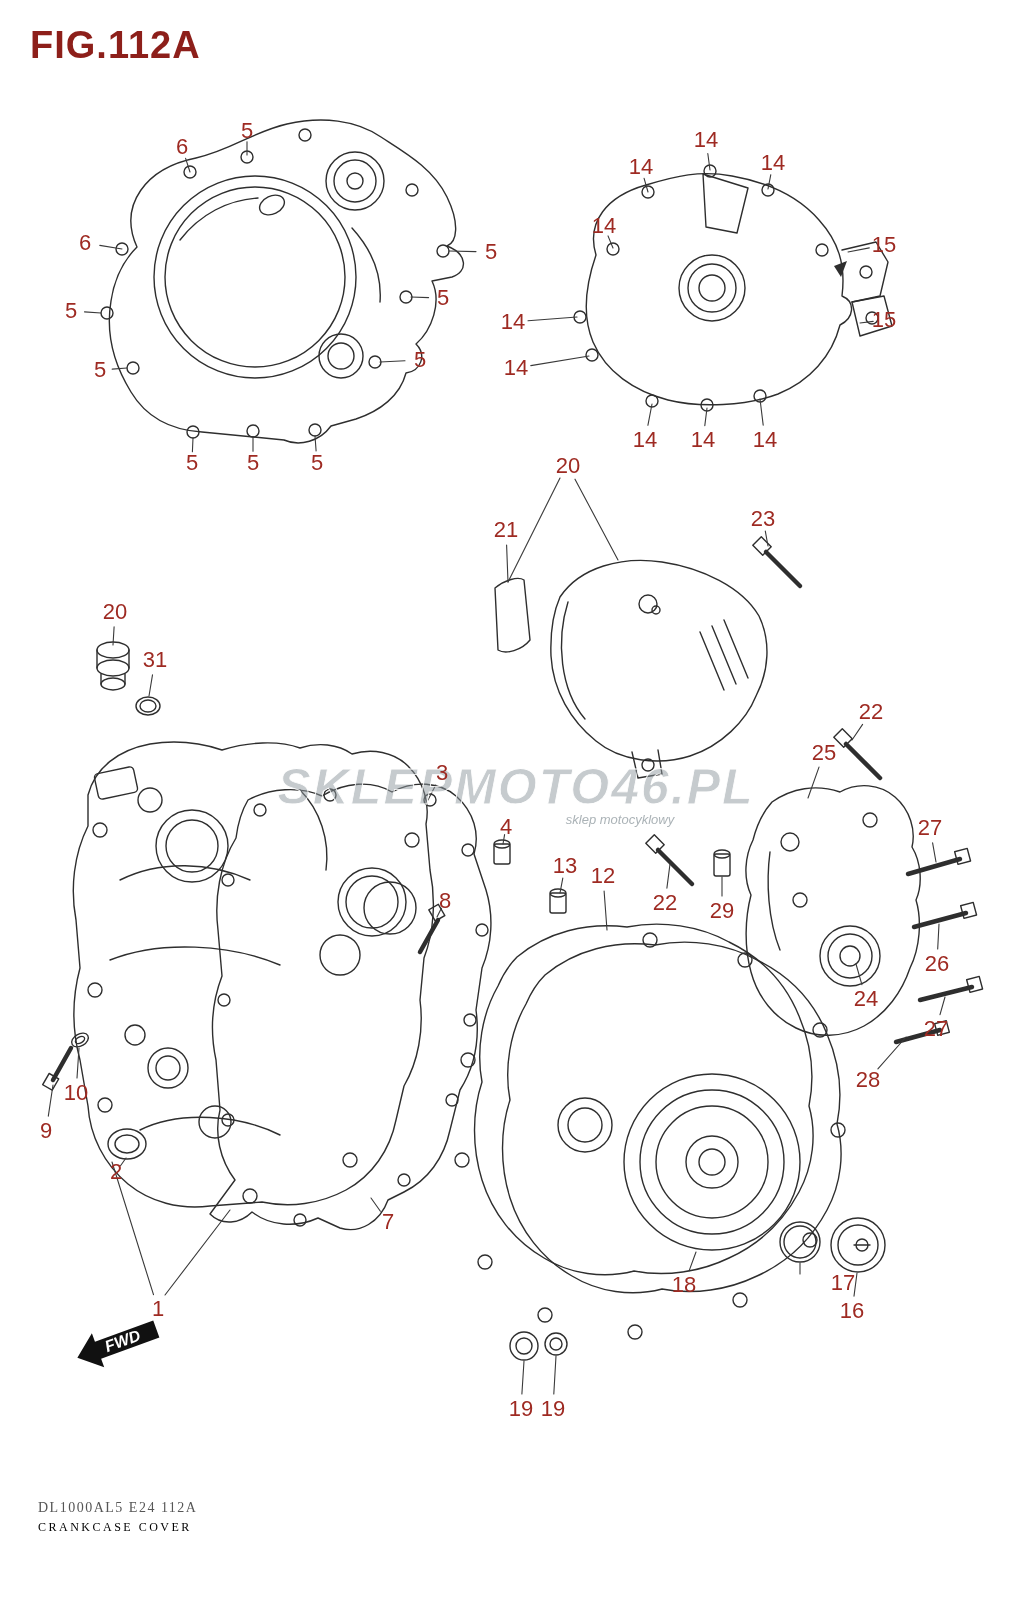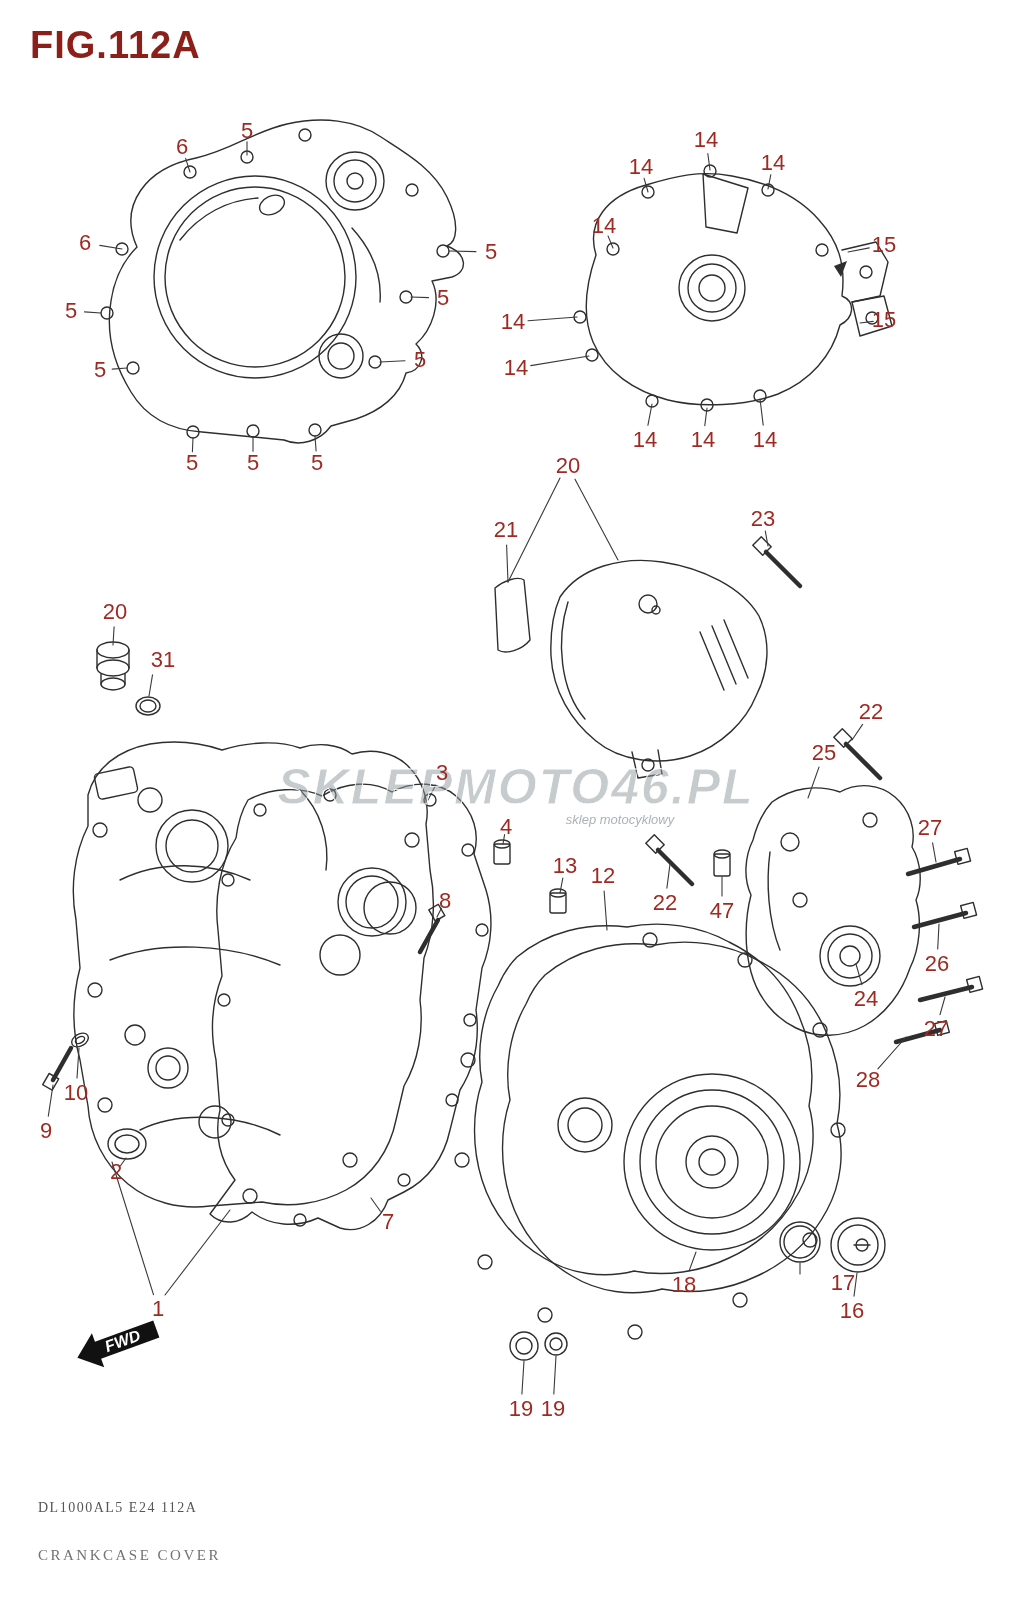--- a/index.html
+++ b/index.html
@@ -11,21 +11,21 @@
     color:var(--accent-red,#8d1f1a);
   }
   svg.art { position:absolute; left:0; top:0; width:1028px; height:1600px; }
   .callout-layer { position:absolute; left:0; top:0; width:1028px; height:1600px; pointer-events:none; }
   .callout {
     position:absolute; transform:translate(-50%,-50%);
     font-size:22px; color:var(--callout,#9e2a22); white-space:nowrap;
   }
   .footer { position:absolute; left:38px; top:1500px;font-family:Liberation Serif, serif; }
   .footer .code { font-size:14px; letter-spacing:1.5px; color:#565656; }
-  .footer .name { font-size:15px; letter-spacing:2.5px; color:#737373; margin-top:31px; }
+  .footer .name { font-size:12px; letter-spacing:2.5px; color:#000000; margin-top:4px; }
 </style>
 </head>
 <body>
 
 <div class="page">
 
   <div class="fig-title">FIG.112A</div>
 
   <svg class="art" viewBox="0 0 1028 1600">
     <g fill="none" stroke="var(--line,#2e2e2e)" stroke-width="1.4" stroke-linecap="round" stroke-linejoin="round">
@@ -322,28 +322,28 @@
       <span class="callout" style="left: 645px; top: 440px;">14</span>
       <span class="callout" style="left: 703px; top: 440px;">14</span>
       <span class="callout" style="left: 765px; top: 440px;">14</span>
       <span class="callout" style="left: 568px; top: 466px;">20</span>
       <span class="callout" style="left: 506px; top: 530px;">21</span>
       <span class="callout" style="left: 763px; top: 519px; text-align: center;">23</span>
       <span class="callout" style="left: 871px; top: 712px;">22</span>
       <span class="callout" style="left: 824px; top: 753px;">25</span>
       <span class="callout" style="left: 930px; top: 828px;">27</span>
       <span class="callout" style="left: 115px; top: 612px;">20</span>
-      <span class="callout" style="left: 155px; top: 660px; margin-left: 8px;">31</span>
+      <span class="callout" style="left: 155px; top: 660px;">31</span>
       <span class="callout" style="left: 442px; top: 773px;">3</span>
       <span class="callout" style="left: 506px; top: 827px;">4</span>
       <span class="callout" style="left: 565px; top: 866px;">13</span>
       <span class="callout" style="left: 603px; top: 876px;">12</span>
       <span class="callout" style="left: 445px; top: 901px;">8</span>
       <span class="callout" style="left: 665px; top: 903px;">22</span>
-      <span class="callout" style="left: 722px; top: 911px;">47</span>
+      <span class="callout" style="left: 722px; top: 911px;">29</span>
       <span class="callout" style="left: 937px; top: 964px;">26</span>
       <span class="callout" style="left: 866px; top: 999px;">24</span>
       <span class="callout" style="left: 936px; top: 1029px;">27</span>
       <span class="callout" style="left: 868px; top: 1080px;">28</span>
       <span class="callout" style="left: 76px; top: 1093px;">10</span>
       <span class="callout" style="left: 46px; top: 1131px;">9</span>
       <span class="callout" style="left: 116px; top: 1172px;">2</span>
       <span class="callout" style="left: 388px; top: 1222px;">7</span>
       <span class="callout" style="left: 158px; top: 1309px;">1</span>
       <span class="callout" style="left: 684px; top: 1285px;">18</span>

